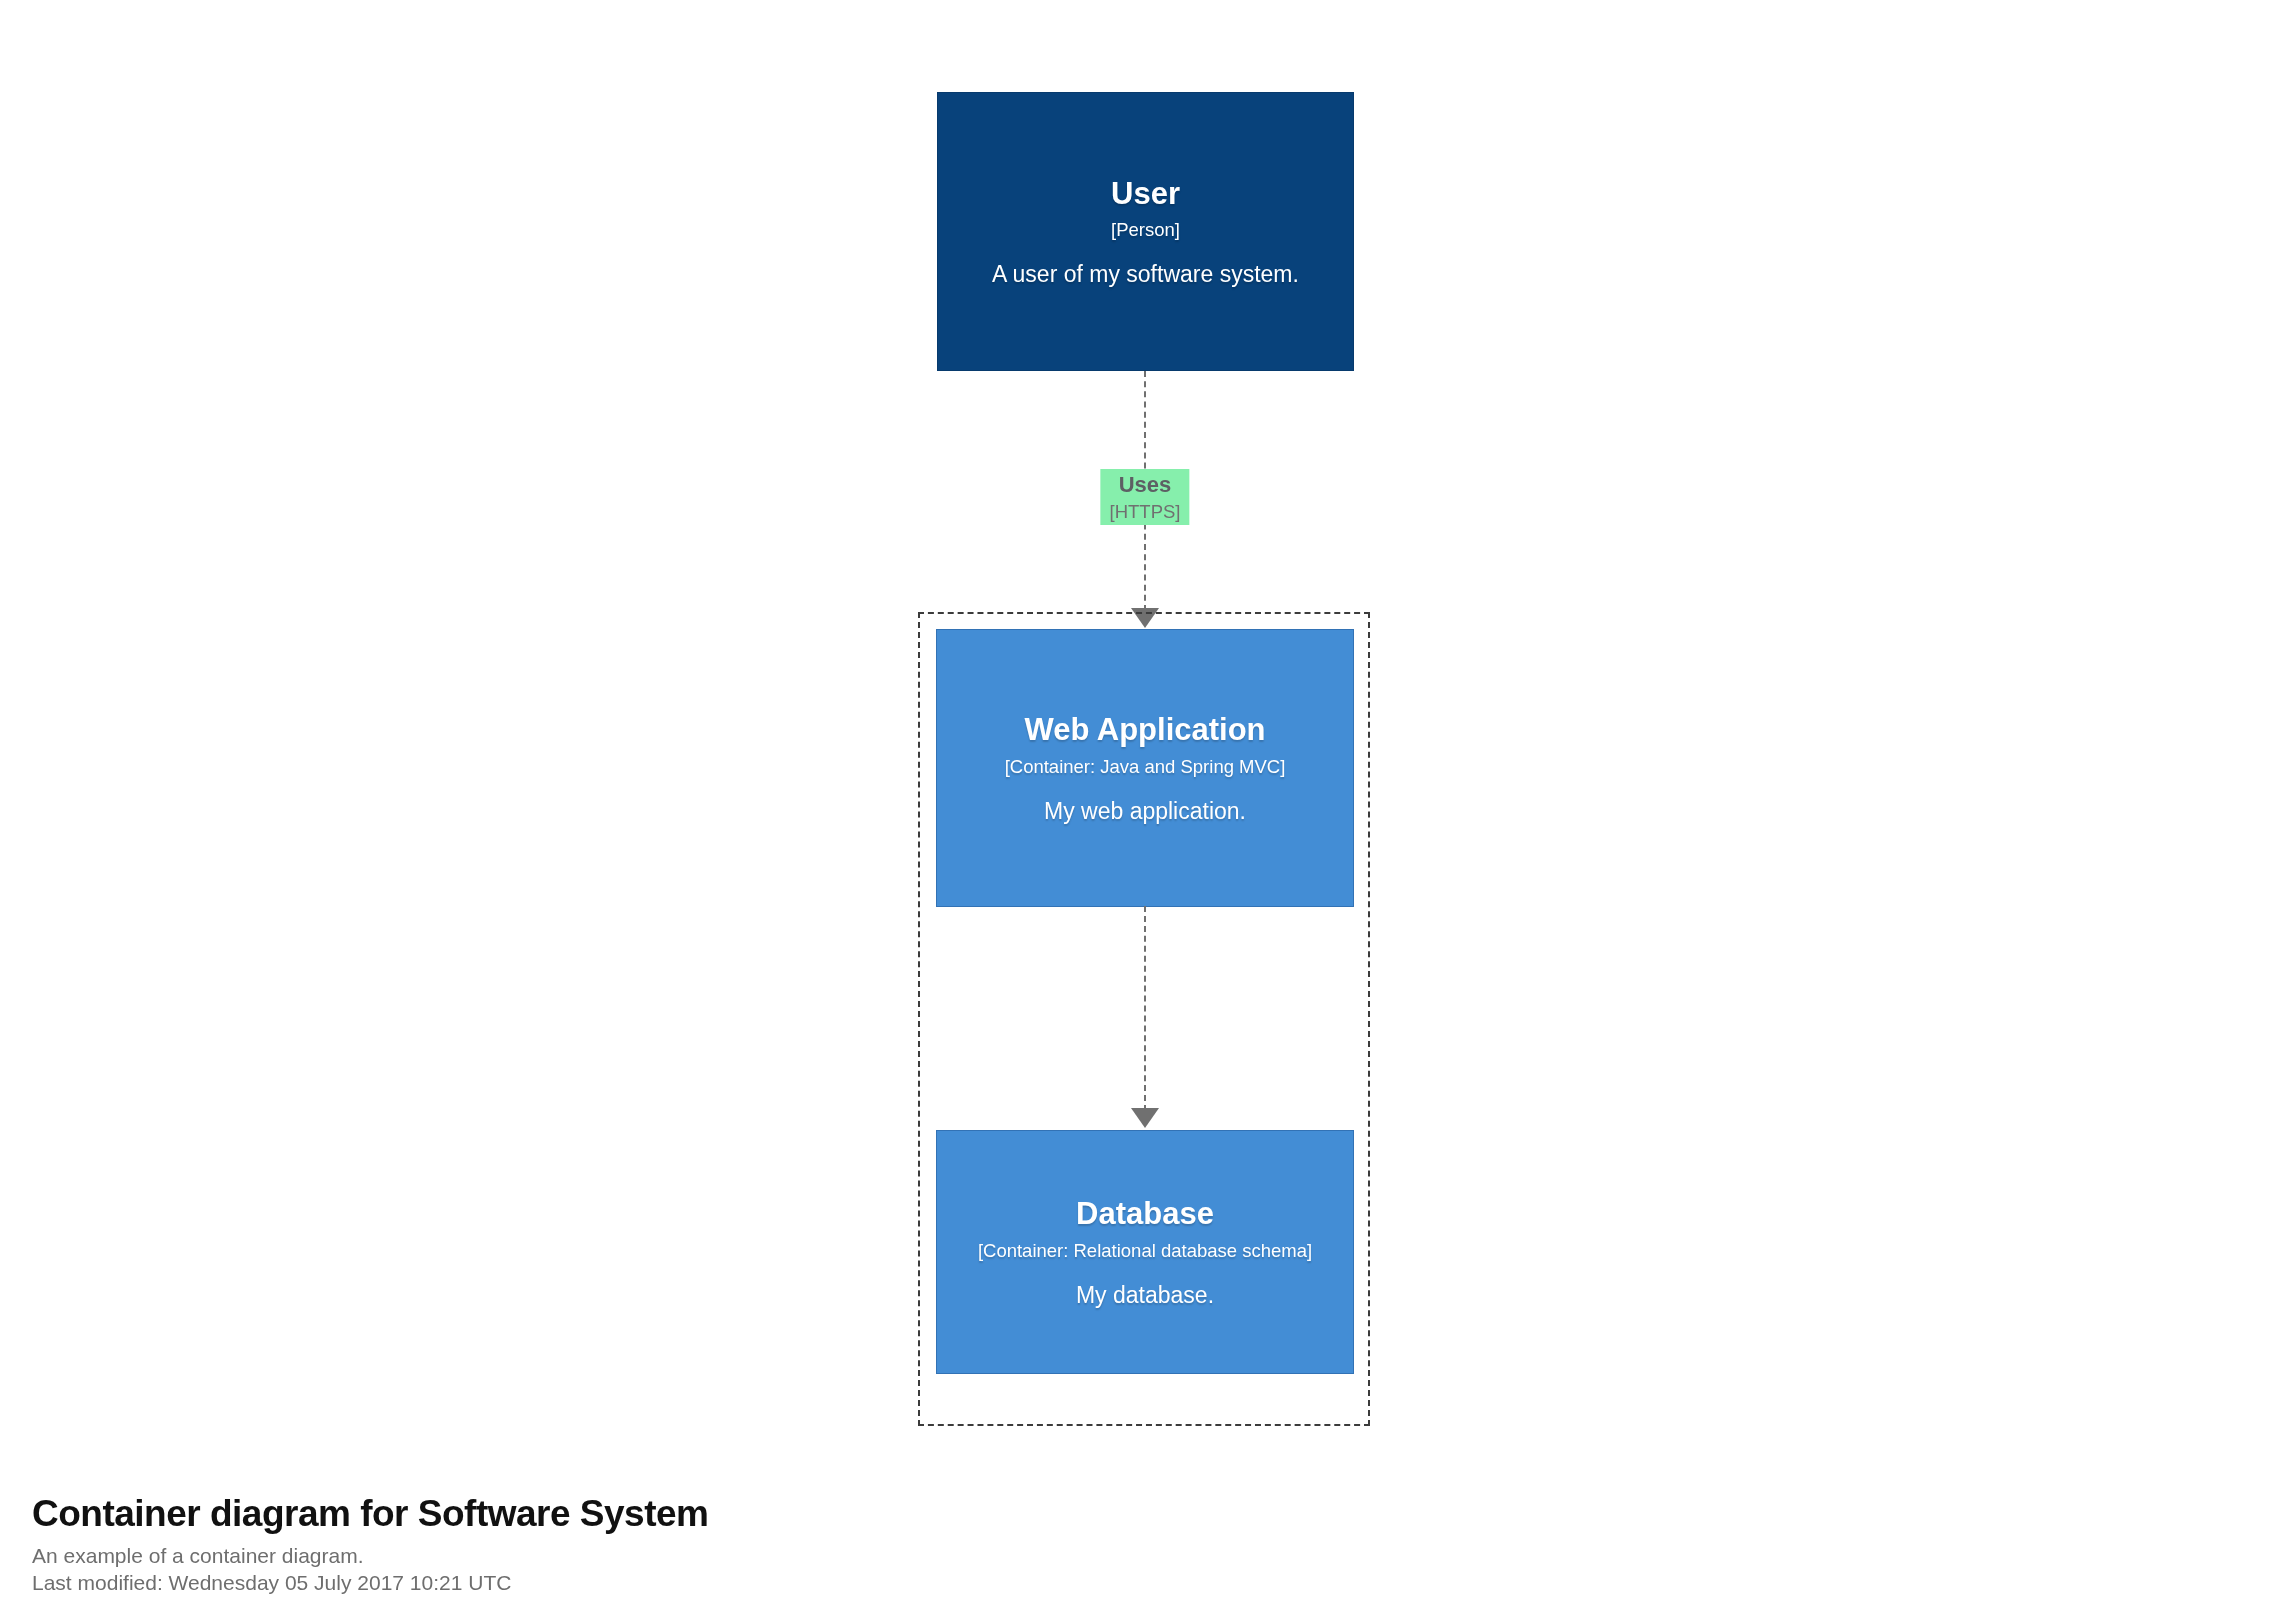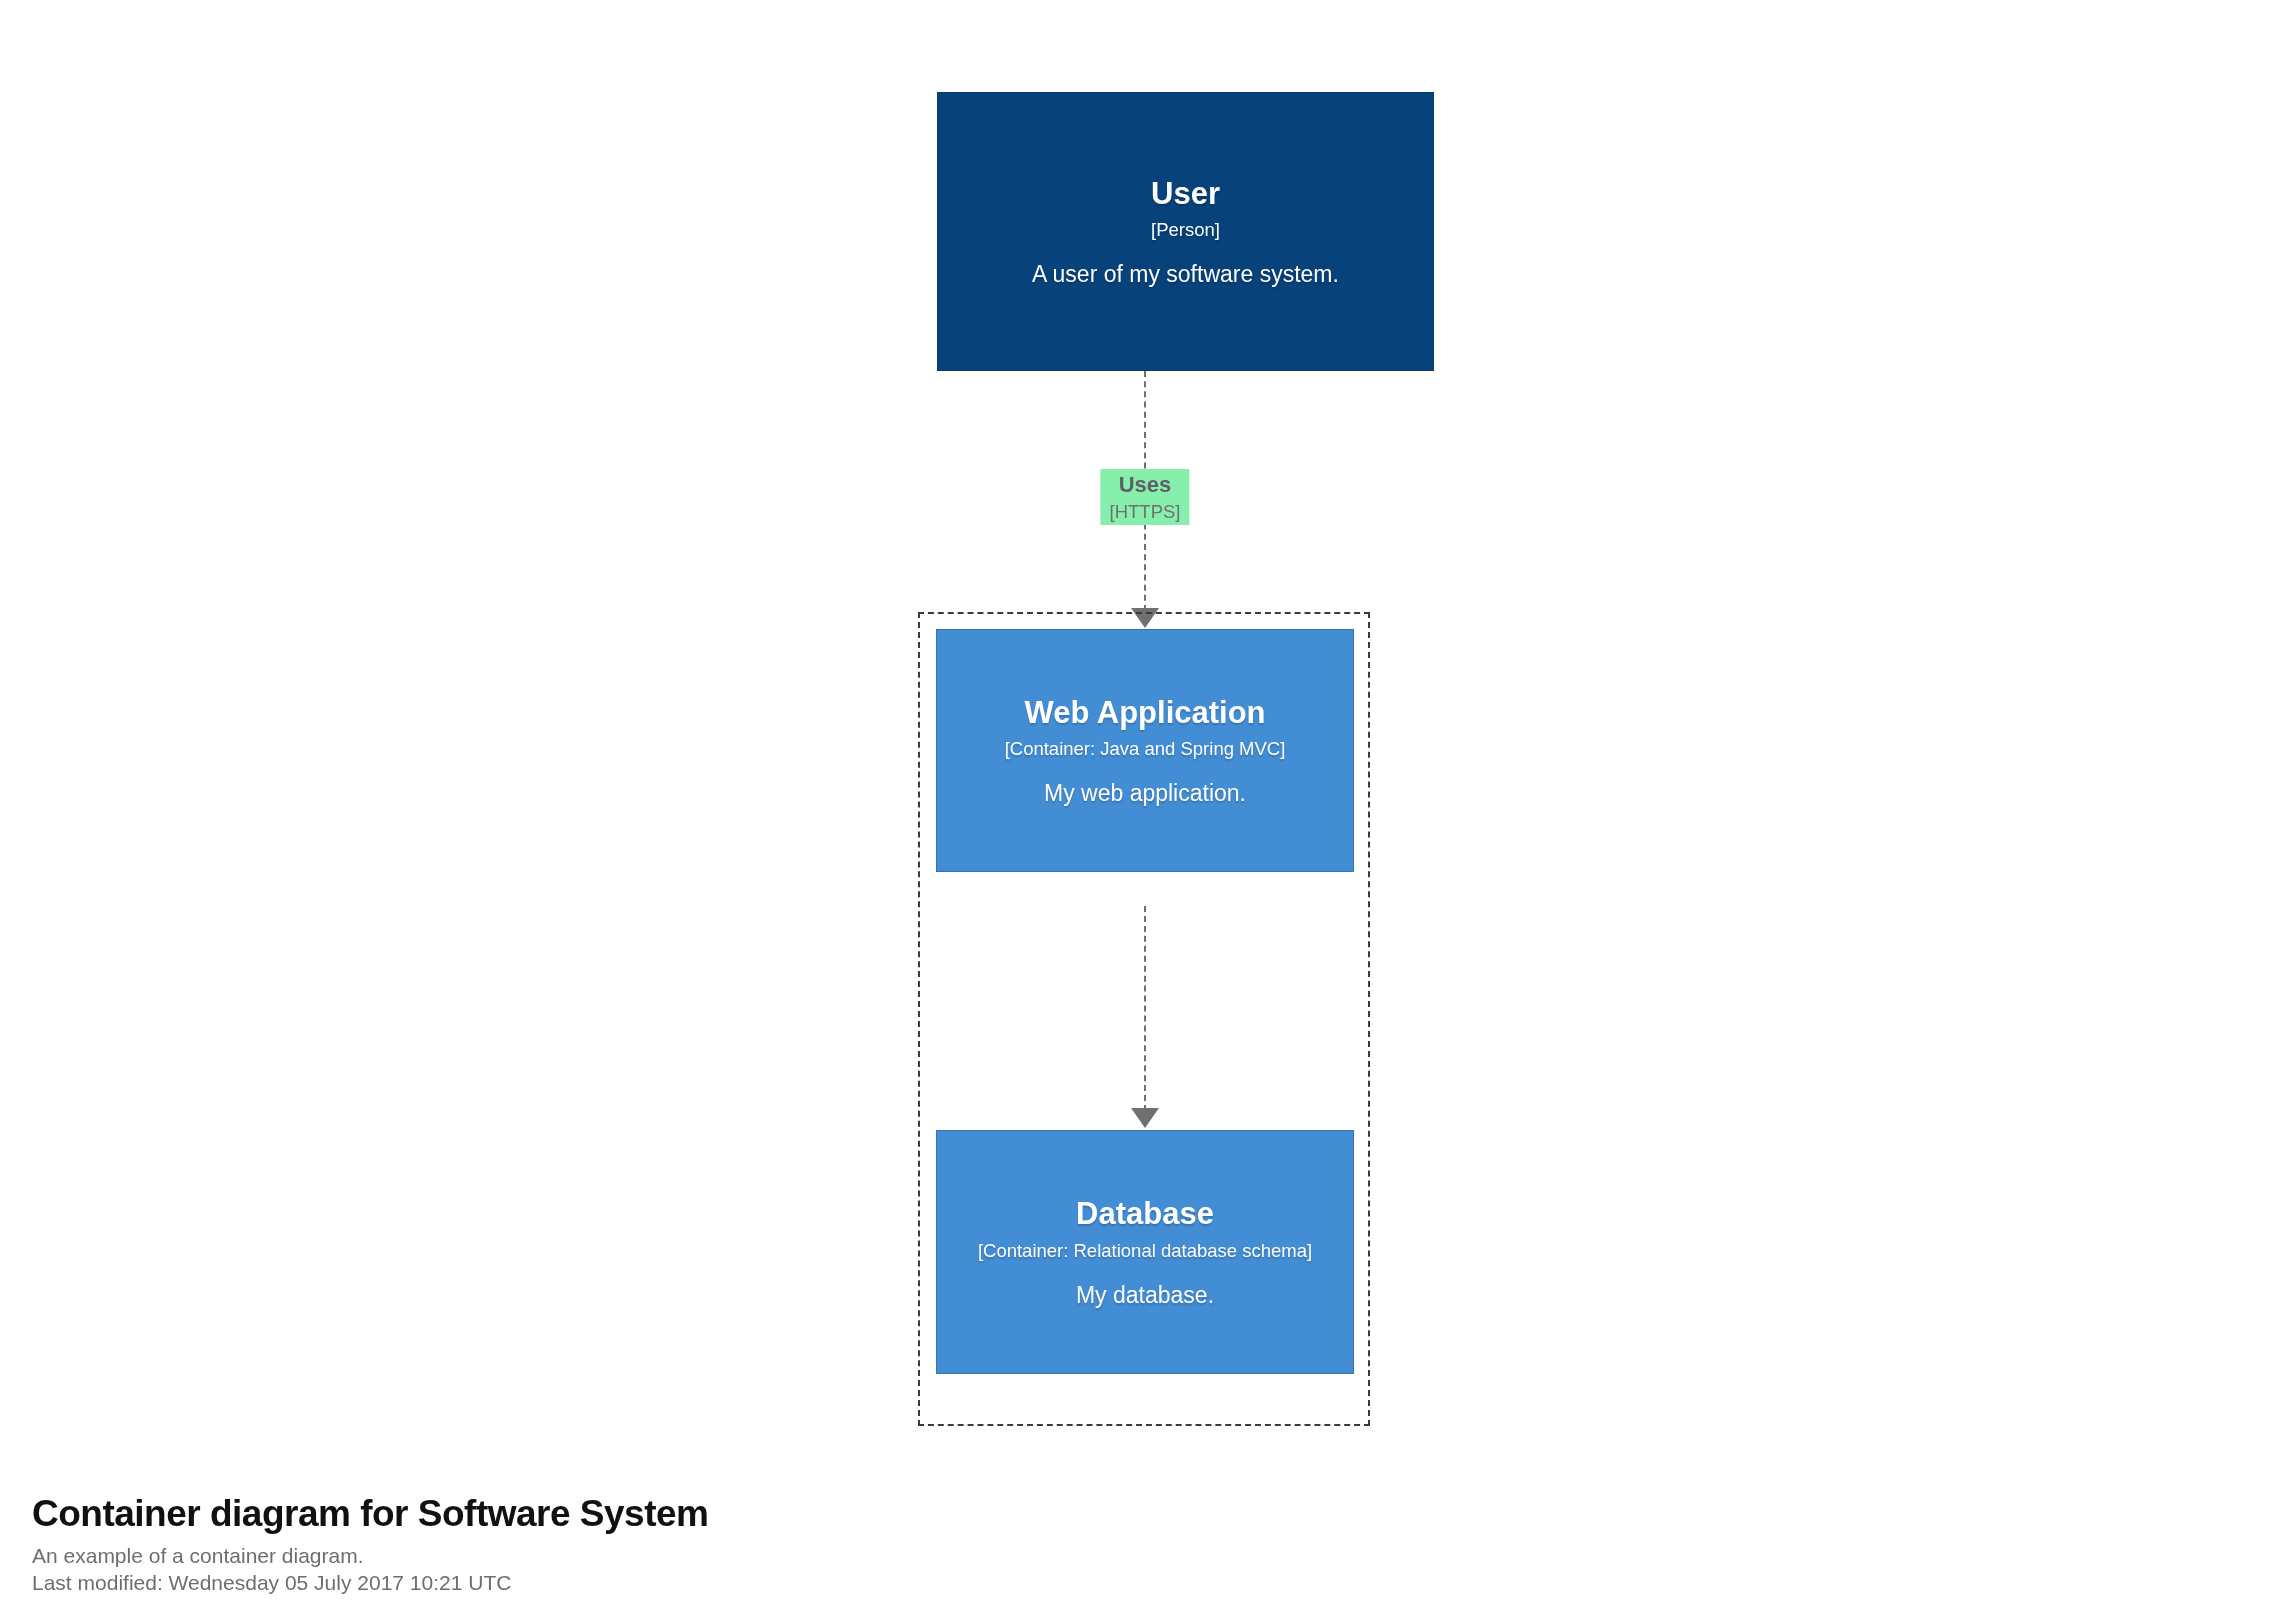--- a/index.html
+++ b/index.html
@@ -15,25 +15,25 @@
     position: absolute;
     display: flex; flex-direction: column; align-items: center; justify-content: center;
     text-align: center; color: #ffffff;
     text-shadow: 0 1.8px 1.8px rgba(0,0,0,0.18);
   }
   .node .name  { font-size: 31px; font-weight: bold; line-height: 37px; margin-bottom: 7.4px; }
   .node .meta  { font-size: 18.5px; line-height: 22px; margin-bottom: 19.4px; }
   .node .desc  { font-size: 23px; line-height: 28px; }
 
   .person-box {
-    left: 937px; top: 92px; width: 497px; height: 279px;
+    left: 937px; top: 92px; width: 417px; height: 279px;
     background: #08427b; border: 0.9px solid #073a6d;
   }
   .webapp-box {
-    left: 936px; top: 629px; width: 418px; height: 243px;
+    left: 936px; top: 629px; width: 418px; height: 278px;
     background: #438dd5; border: 0.9px solid #3272b5;
   }
   .db-box {
     left: 936px; top: 1130px; width: 418px; height: 244px;
     background: #438dd5; border: 0.9px solid #3272b5;
   }
 
   
   .boundary {
     position: absolute; left: 918px; top: 612px; width: 452px; height: 814px;

